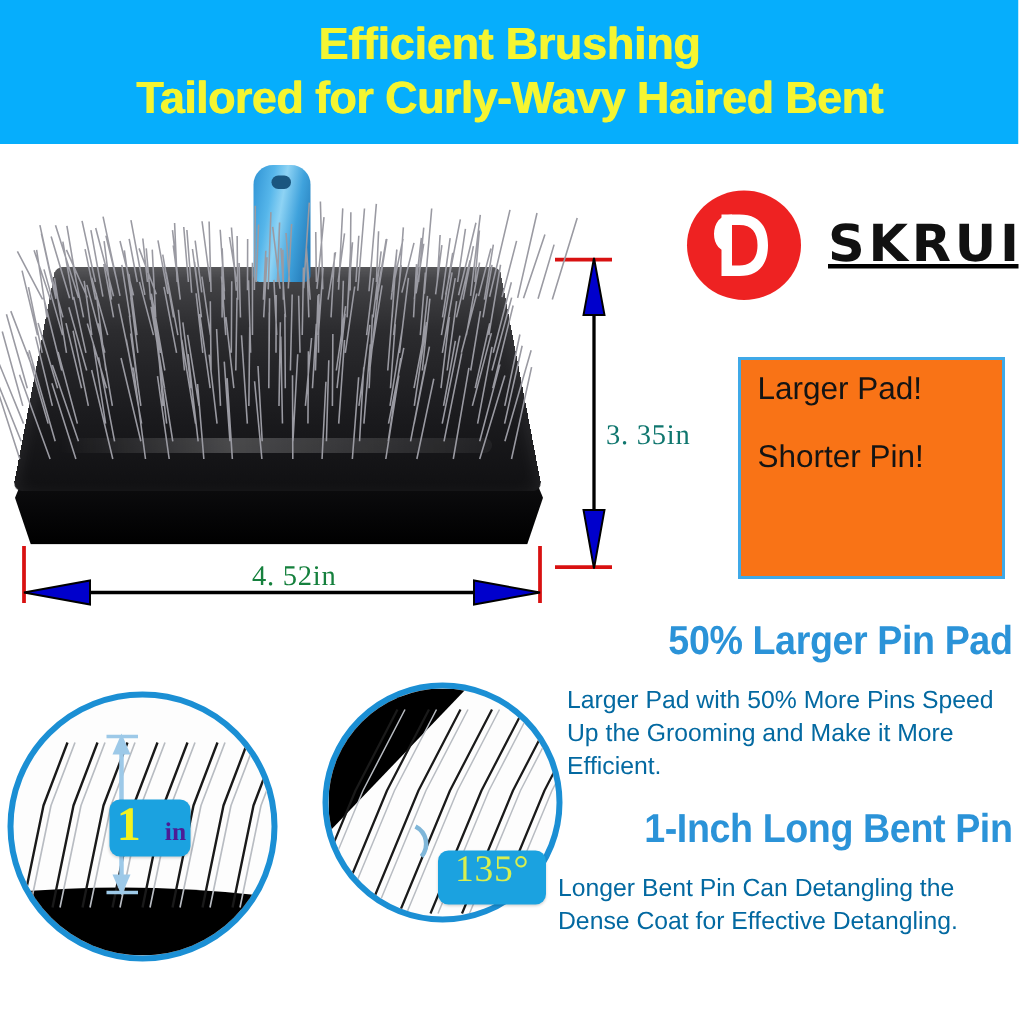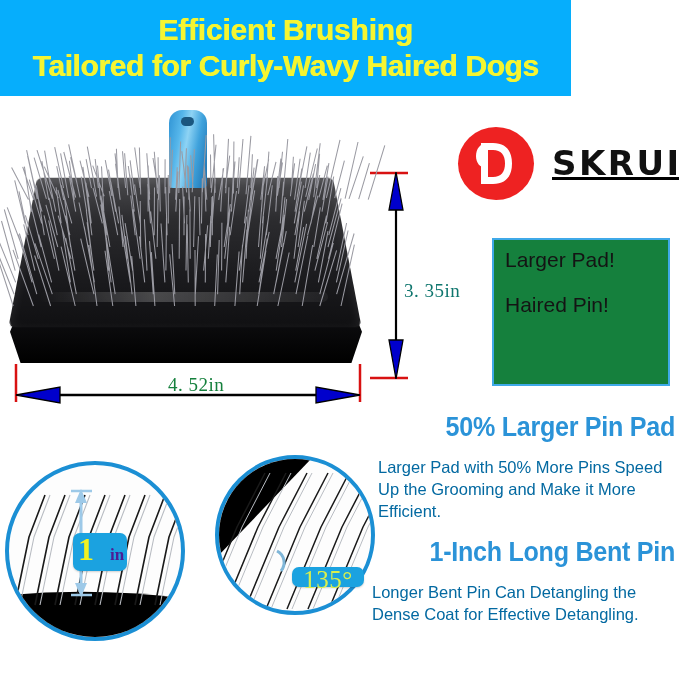--- a/index.html
+++ b/index.html
@@ -13,21 +13,21 @@
     position: relative;
     overflow: hidden;
     font-family: "Liberation Sans", sans-serif;
     -webkit-font-smoothing: antialiased;
   }
 
   
   #header-banner {
     position: absolute;
     left: 0; top: 0;
-    width: 571px;
+    width: 679px;
     height: 96px;
     background: #06aefc;
     display: flex;
     flex-direction: column;
     align-items: center;
     justify-content: center;
     box-sizing: border-box;
   }
   #header-line-1 {
     color: #f5f531;
@@ -169,21 +169,21 @@
     margin-left: 18px;
     font-family: "DejaVu Sans", sans-serif;
   }
 
   
   #feature-box {
     position: absolute;
     left: 492px; top: 238px;
     width: 178px; height: 148px;
     border: 2px solid #3fa9e8;
-    background: #15803d;
+    background: #f97316;
     box-sizing: border-box;
     padding: 9px 0 0 11px;
   }
   .feature-line {
     color: #141414;
     font-size: 21px;
     line-height: 1.0;
     margin-bottom: 24px;
     white-space: nowrap;
   }
@@ -249,37 +249,37 @@
   }
   #badge-1-unit {
     color: #4c1d95;
     font-size: 17px;
     font-weight: bold;
     margin-left: 16px;
     font-family: "Liberation Serif", serif;
   }
   #badge-135 {
     left: 292px; top: 567px;
-    width: 72px; height: 20px;
+    width: 72px; height: 36px;
   }
   #badge-135-text {
     color: #d9ef4e;
     font-size: 25px;
     font-weight: normal;
     line-height: 1;
     font-family: "Liberation Serif", serif;
     letter-spacing: 0.5px;
   }
 </style>
 </head>
 <body>
 
 <div id="header-banner">
   <div id="header-line-1">Efficient Brushing</div>
-  <div id="header-line-2">Tailored for Curly-Wavy Haired Dogs</div>
+  <div id="header-line-2">Tailored for Curly-Wavy Haired Bent</div>
 </div>
 
 <div id="product-photo">
   <div class="brush-handle"></div>
   <div class="brush-head"></div>
   <div class="brush-base"></div>
   <div class="brush-base-shine"></div>
   <svg id="pin-canvas" viewBox="0 0 400 290">
     <g stroke="#8d8d93" stroke-width="1.1" fill="none" id="pins-group" d="M34.7 92.0 L27.6 59.8 M50.9 92.0 L44.6 54.6 M63.6 92.0 L54.7 51.2 M78.1 92.0 L70.6 61.1 M91.5 92.0 L86.1 63.2 M98.3 92.0 L95.2 63.0 M118.1 92.0 L116.4 52.7 M125.6 92.0 L122.5 55.3 M140.1 92.0 L134.7 51.5 M157.8 92.0 L153.0 62.0 M170.8 92.0 L172.4 53.7 M185.0 92.0 L186.4 52.3 M193.0 92.0 L190.7 59.3 M210.9 92.0 L210.5 58.6 M225.4 92.0 L229.7 59.6 M237.3 92.0 L239.2 61.2 M250.9 92.0 L252.4 58.2 M266.3 92.0 L268.9 55.6 M279.0 92.0 L282.5 55.8 M291.5 92.0 L293.4 60.7 M305.1 92.0 L310.3 56.6 M316.6 92.0 L319.6 57.7 M33.7 103.8 L22.7 70.8 M48.7 103.8 L41.9 65.1 M63.7 103.8 L56.7 70.1 M74.3 103.8 L69.4 64.8 M87.6 103.8 L82.9 70.9 M100.4 103.8 L97.5 69.6 M120.2 103.8 L115.5 67.6 M132.8 103.8 L128.3 70.0 M149.6 103.8 L148.1 69.6 M158.5 103.8 L158.1 61.3 M175.6 103.8 L177.2 71.2 M188.9 103.8 L188.6 70.5 M206.8 103.8 L204.2 68.5 M218.7 103.8 L223.7 72.1 M232.1 103.8 L235.0 65.5 M250.9 103.8 L257.5 63.5 M260.8 103.8 L264.6 70.4 M276.2 103.8 L280.9 62.6 M294.5 103.8 L300.1 62.7 M308.7 103.8 L315.6 68.1 M322.9 103.8 L328.9 67.1 M31.3 115.6 L24.4 70.6 M42.0 115.6 L32.0 79.8 M55.7 115.6 L48.8 81.3 M75.7 115.6 L69.2 79.9 M86.7 115.6 L81.2 80.6 M103.8 115.6 L101.5 70.4 M115.7 115.6 L108.5 73.7 M134.3 115.6 L129.7 78.5 M148.1 115.6 L148.0 81.6 M160.3 115.6 L159.4 79.3 M175.8 115.6 L178.0 75.4 M190.3 115.6 L187.3 69.4 M205.9 115.6 L204.5 74.1 M220.7 115.6 L223.1 72.5 M231.4 115.6 L233.7 70.7 M248.7 115.6 L254.1 71.6 M261.4 115.6 L264.5 70.6 M275.7 115.6 L277.7 80.1 M295.0 115.6 L301.8 72.5 M304.3 115.6 L313.4 77.5 M322.0 115.6 L328.0 80.6 M25.0 127.4 L14.7 84.4 M41.7 127.4 L29.3 83.6 M61.2 127.4 L56.1 91.3 M71.8 127.4 L61.1 89.2 M91.3 127.4 L86.0 86.7 M102.3 127.4 L93.0 91.9 M118.6 127.4 L110.8 85.9 M140.3 127.4 L134.6 88.4 M150.5 127.4 L147.7 88.3 M168.3 127.4 L168.3 79.1 M184.5 127.4 L182.6 90.6 M201.5 127.4 L202.3 82.3 M212.2 127.4 L215.4 82.6 M227.7 127.4 L228.9 91.2 M244.4 127.4 L249.0 89.2 M262.4 127.4 L267.5 80.8 M280.2 127.4 L283.6 85.7 M294.3 127.4 L301.4 85.6 M310.9 127.4 L319.7 79.0 M325.9 127.4 L333.7 80.5 M28.1 139.2 L19.0 95.4 M44.3 139.2 L36.3 89.3 M57.3 139.2 L49.1 101.9 M69.9 139.2 L57.9 93.9 M91.9 139.2 L87.2 102.2 M107.0 139.2 L100.5 101.8 M117.7 139.2 L109.3 95.2 M135.2 139.2 L130.7 99.5 M154.2 139.2 L154.5 91.5 M167.1 139.2 L165.7 90.9 M184.0 139.2 L184.1 100.6 M200.0 139.2 L199.1 101.1 M212.3 139.2 L212.6 100.0 M230.2 139.2 L236.5 95.0 M247.6 139.2 L254.7 94.3 M266.3 139.2 L272.3 89.3 M280.9 139.2 L285.0 101.2 M294.9 139.2 L303.5 89.4 M307.6 139.2 L317.9 99.7 M328.8 139.2 L340.9 92.2 M22.4 151.0 L7.2 111.4 M41.2 151.0 L29.1 102.3 M57.8 151.0 L45.9 108.8 M70.6 151.0 L64.2 99.7 M88.2 151.0 L79.0 106.5 M109.9 151.0 L100.9 99.7 M123.0 151.0 L118.9 110.5 M140.7 151.0 L140.2 104.9 M157.2 151.0 L158.0 102.5 M179.3 151.0 L179.7 102.9 M193.6 151.0 L194.8 100.3 M210.3 151.0 L212.0 100.9 M224.2 151.0 L230.4 108.1 M246.5 151.0 L252.1 98.0 M258.5 151.0 L262.3 102.7 M281.5 151.0 L286.6 103.1 M298.1 151.0 L304.4 104.8 M313.8 151.0 L320.3 111.4 M328.0 151.0 L341.1 102.4 M18.2 162.8 L4.3 113.5 M38.4 162.8 L25.4 119.4 M54.4 162.8 L44.0 119.4 M71.1 162.8 L58.2 119.6 M92.2 162.8 L86.3 114.4 M109.7 162.8 L100.7 108.4 M127.5 162.8 L121.9 118.9 M140.1 162.8 L133.1 113.3 M155.9 162.8 L150.6 115.4 M179.2 162.8 L179.5 112.4 M190.2 162.8 L189.9 113.2 M208.3 162.8 L210.9 119.8 M224.7 162.8 L230.1 113.1 M246.1 162.8 L248.3 113.7 M260.3 162.8 L263.5 120.2 M276.0 162.8 L283.8 121.1 M294.0 162.8 L299.6 115.2 M316.8 162.8 L326.5 119.5 M328.5 162.8 L342.1 107.7 M15.2 174.6 L1.5 125.0 M34.9 174.6 L23.7 128.4 M58.9 174.6 L48.7 124.5 M74.9 174.6 L65.5 119.6 M93.9 174.6 L87.1 126.2 M108.7 174.6 L104.6 126.1 M132.7 174.6 L125.1 127.2 M147.0 174.6 L144.4 123.3 M165.9 174.6 L166.5 121.8 M186.0 174.6 L186.9 118.9 M203.6 174.6 L207.7 129.3 M221.6 174.6 L221.9 126.7 M239.3 174.6 L246.6 120.6 M260.0 174.6 L268.4 122.1 M276.2 174.6 L284.4 118.8 M295.7 174.6 L303.6 131.2 M314.9 174.6 L327.6 126.1 M336.5 174.6 L346.6 127.0 M15.7 186.4 L-2.9 140.7 M32.1 186.4 L18.3 138.7 M51.6 186.4 L38.7 138.6 M70.4 186.4 L62.0 132.0 M94.4 186.4 L84.2 130.5 M111.1 186.4 L104.5 131.1 M130.4 186.4 L121.2 130.6 M144.7 186.4 L139.4 140.4 M164.9 186.4 L161.0 127.5 M188.3 186.4 L187.2 128.3 M205.3 186.4 L205.6 138.1 M225.8 186.4 L229.7 130.7 M242.6 186.4 L246.9 133.5 M259.0 186.4 L269.2 135.9 M276.1 186.4 L286.3 135.1 M294.8 186.4 L306.6 127.8 M318.4 186.4 L328.0 135.2 M336.4 186.4 L348.1 134.5 M14.1 198.2 L-5.9 148.3 M36.8 198.2 L19.4 137.5 M52.3 198.2 L34.9 147.3 M76.4 198.2 L65.7 142.2 M93.9 198.2 L80.7 142.7 M115.2 198.2 L106.4 142.6 M132.1 198.2 L125.4 140.1 M153.3 198.2 L149.5 145.1 M174.8 198.2 L172.0 148.0 M195.3 198.2 L198.5 140.2 M217.6 198.2 L219.2 144.1 M239.7 198.2 L242.5 148.8 M258.8 198.2 L267.2 142.7 M273.7 198.2 L283.6 147.1 M296.0 198.2 L307.8 139.5 M319.8 198.2 L333.3 146.9 M336.6 198.2 L354.1 137.5 M13.2 210.0 L-7.2 146.9 M33.4 210.0 L13.0 153.9 M50.6 210.0 L34.6 159.5 M75.2 210.0 L61.1 150.7 M97.0 210.0 L88.9 149.0 M112.8 210.0 L105.0 154.7 M135.9 210.0 L131.7 160.0 M154.9 210.0 L151.4 156.1 M174.6 210.0 L169.7 158.2 M195.2 210.0 L195.0 154.1 M214.7 210.0 L217.3 158.5 M234.9 210.0 L239.1 155.5 M257.2 210.0 L265.9 154.3 M277.9 210.0 L289.2 156.5 M302.2 210.0 L312.6 149.2 M319.8 210.0 L336.6 154.3 M341.0 210.0 L354.4 148.7 M28.4 103.6 L11.6 71.6 M37.3 103.2 L26.6 54.1 M46.4 102.8 L34.1 61.6 M52.4 102.6 L37.0 54.2 M58.3 102.3 L44.3 70.6 M68.6 101.8 L60.6 57.4 M75.7 101.5 L63.8 56.0 M80.0 101.3 L68.7 48.4 M89.0 100.9 L80.0 64.7 M96.6 100.6 L87.3 50.7 M104.2 100.2 L92.7 69.6 M111.9 99.9 L105.3 64.2 M119.7 99.5 L115.0 57.4 M127.8 99.2 L124.6 57.3 M134.5 98.9 L130.1 64.4 M140.7 98.6 L139.4 51.6 M149.6 98.2 L146.8 57.2 M157.5 97.8 L154.3 55.7 M165.0 97.5 L165.1 63.3 M169.6 97.3 L170.2 41.2 M178.8 96.9 L180.6 45.4 M186.7 96.5 L181.8 55.3 M192.2 96.3 L194.4 53.3 M202.4 96.2 L206.2 39.1 M211.3 96.6 L216.0 48.7 M215.2 96.8 L213.6 38.3 M225.7 97.2 L228.5 42.9 M233.4 97.6 L233.9 45.5 M238.5 97.8 L243.0 43.0 M246.0 98.2 L250.9 39.9 M252.2 98.4 L257.9 63.2 M261.3 98.8 L268.7 63.3 M267.9 99.1 L276.0 65.9 M277.4 99.6 L282.5 66.5 M282.9 99.8 L287.8 43.0 M290.4 100.2 L294.6 67.4 M297.1 100.5 L306.9 50.3 M305.7 100.8 L317.3 52.5 M313.7 101.2 L320.2 47.3 M319.0 101.4 L327.3 69.7 M326.4 101.8 L340.0 43.9 M334.7 102.1 L344.4 64.6 M345.1 102.6 L358.0 46.0 M349.0 102.8 L363.3 60.4 M358.7 103.2 L369.4 67.1 M368.2 103.7 L384.8 49.4 ">
         <path d="M34.7 92.0 L27.6 59.8 M50.9 92.0 L44.6 54.6 M63.6 92.0 L54.7 51.2 M78.1 92.0 L70.6 61.1 M91.5 92.0 L86.1 63.2 M98.3 92.0 L95.2 63.0 M118.1 92.0 L116.4 52.7 M125.6 92.0 L122.5 55.3 M140.1 92.0 L134.7 51.5 M157.8 92.0 L153.0 62.0 M170.8 92.0 L172.4 53.7 M185.0 92.0 L186.4 52.3 M193.0 92.0 L190.7 59.3 M210.9 92.0 L210.5 58.6 M225.4 92.0 L229.7 59.6 M237.3 92.0 L239.2 61.2 M250.9 92.0 L252.4 58.2 M266.3 92.0 L268.9 55.6 M279.0 92.0 L282.5 55.8 M291.5 92.0 L293.4 60.7 M305.1 92.0 L310.3 56.6 M316.6 92.0 L319.6 57.7 M33.7 103.8 L22.7 70.8 M48.7 103.8 L41.9 65.1 M63.7 103.8 L56.7 70.1 M74.3 103.8 L69.4 64.8 M87.6 103.8 L82.9 70.9 M100.4 103.8 L97.5 69.6 M120.2 103.8 L115.5 67.6 M132.8 103.8 L128.3 70.0 M149.6 103.8 L148.1 69.6 M158.5 103.8 L158.1 61.3 M175.6 103.8 L177.2 71.2 M188.9 103.8 L188.6 70.5 M206.8 103.8 L204.2 68.5 M218.7 103.8 L223.7 72.1 M232.1 103.8 L235.0 65.5 M250.9 103.8 L257.5 63.5 M260.8 103.8 L264.6 70.4 M276.2 103.8 L280.9 62.6 M294.5 103.8 L300.1 62.7 M308.7 103.8 L315.6 68.1 M322.9 103.8 L328.9 67.1 M31.3 115.6 L24.4 70.6 M42.0 115.6 L32.0 79.8 M55.7 115.6 L48.8 81.3 M75.7 115.6 L69.2 79.9 M86.7 115.6 L81.2 80.6 M103.8 115.6 L101.5 70.4 M115.7 115.6 L108.5 73.7 M134.3 115.6 L129.7 78.5 M148.1 115.6 L148.0 81.6 M160.3 115.6 L159.4 79.3 M175.8 115.6 L178.0 75.4 M190.3 115.6 L187.3 69.4 M205.9 115.6 L204.5 74.1 M220.7 115.6 L223.1 72.5 M231.4 115.6 L233.7 70.7 M248.7 115.6 L254.1 71.6 M261.4 115.6 L264.5 70.6 M275.7 115.6 L277.7 80.1 M295.0 115.6 L301.8 72.5 M304.3 115.6 L313.4 77.5 M322.0 115.6 L328.0 80.6 M25.0 127.4 L14.7 84.4 M41.7 127.4 L29.3 83.6 M61.2 127.4 L56.1 91.3 M71.8 127.4 L61.1 89.2 M91.3 127.4 L86.0 86.7 M102.3 127.4 L93.0 91.9 M118.6 127.4 L110.8 85.9 M140.3 127.4 L134.6 88.4 M150.5 127.4 L147.7 88.3 M168.3 127.4 L168.3 79.1 M184.5 127.4 L182.6 90.6 M201.5 127.4 L202.3 82.3 M212.2 127.4 L215.4 82.6 M227.7 127.4 L228.9 91.2 M244.4 127.4 L249.0 89.2 M262.4 127.4 L267.5 80.8 M280.2 127.4 L283.6 85.7 M294.3 127.4 L301.4 85.6 M310.9 127.4 L319.7 79.0 M325.9 127.4 L333.7 80.5 M28.1 139.2 L19.0 95.4 M44.3 139.2 L36.3 89.3 M57.3 139.2 L49.1 101.9 M69.9 139.2 L57.9 93.9 M91.9 139.2 L87.2 102.2 M107.0 139.2 L100.5 101.8 M117.7 139.2 L109.3 95.2 M135.2 139.2 L130.7 99.5 M154.2 139.2 L154.5 91.5 M167.1 139.2 L165.7 90.9 M184.0 139.2 L184.1 100.6 M200.0 139.2 L199.1 101.1 M212.3 139.2 L212.6 100.0 M230.2 139.2 L236.5 95.0 M247.6 139.2 L254.7 94.3 M266.3 139.2 L272.3 89.3 M280.9 139.2 L285.0 101.2 M294.9 139.2 L303.5 89.4 M307.6 139.2 L317.9 99.7 M328.8 139.2 L340.9 92.2 M22.4 151.0 L7.2 111.4 M41.2 151.0 L29.1 102.3 M57.8 151.0 L45.9 108.8 M70.6 151.0 L64.2 99.7 M88.2 151.0 L79.0 106.5 M109.9 151.0 L100.9 99.7 M123.0 151.0 L118.9 110.5 M140.7 151.0 L140.2 104.9 M157.2 151.0 L158.0 102.5 M179.3 151.0 L179.7 102.9 M193.6 151.0 L194.8 100.3 M210.3 151.0 L212.0 100.9 M224.2 151.0 L230.4 108.1 M246.5 151.0 L252.1 98.0 M258.5 151.0 L262.3 102.7 M281.5 151.0 L286.6 103.1 M298.1 151.0 L304.4 104.8 M313.8 151.0 L320.3 111.4 M328.0 151.0 L341.1 102.4 M18.2 162.8 L4.3 113.5 M38.4 162.8 L25.4 119.4 M54.4 162.8 L44.0 119.4 M71.1 162.8 L58.2 119.6 M92.2 162.8 L86.3 114.4 M109.7 162.8 L100.7 108.4 M127.5 162.8 L121.9 118.9 M140.1 162.8 L133.1 113.3 M155.9 162.8 L150.6 115.4 M179.2 162.8 L179.5 112.4 M190.2 162.8 L189.9 113.2 M208.3 162.8 L210.9 119.8 M224.7 162.8 L230.1 113.1 M246.1 162.8 L248.3 113.7 M260.3 162.8 L263.5 120.2 M276.0 162.8 L283.8 121.1 M294.0 162.8 L299.6 115.2 M316.8 162.8 L326.5 119.5 M328.5 162.8 L342.1 107.7 M15.2 174.6 L1.5 125.0 M34.9 174.6 L23.7 128.4 M58.9 174.6 L48.7 124.5 M74.9 174.6 L65.5 119.6 M93.9 174.6 L87.1 126.2 M108.7 174.6 L104.6 126.1 M132.7 174.6 L125.1 127.2 M147.0 174.6 L144.4 123.3 M165.9 174.6 L166.5 121.8 M186.0 174.6 L186.9 118.9 M203.6 174.6 L207.7 129.3 M221.6 174.6 L221.9 126.7 M239.3 174.6 L246.6 120.6 M260.0 174.6 L268.4 122.1 M276.2 174.6 L284.4 118.8 M295.7 174.6 L303.6 131.2 M314.9 174.6 L327.6 126.1 M336.5 174.6 L346.6 127.0 M15.7 186.4 L-2.9 140.7 M32.1 186.4 L18.3 138.7 M51.6 186.4 L38.7 138.6 M70.4 186.4 L62.0 132.0 M94.4 186.4 L84.2 130.5 M111.1 186.4 L104.5 131.1 M130.4 186.4 L121.2 130.6 M144.7 186.4 L139.4 140.4 M164.9 186.4 L161.0 127.5 M188.3 186.4 L187.2 128.3 M205.3 186.4 L205.6 138.1 M225.8 186.4 L229.7 130.7 M242.6 186.4 L246.9 133.5 M259.0 186.4 L269.2 135.9 M276.1 186.4 L286.3 135.1 M294.8 186.4 L306.6 127.8 M318.4 186.4 L328.0 135.2 M336.4 186.4 L348.1 134.5 M14.1 198.2 L-5.9 148.3 M36.8 198.2 L19.4 137.5 M52.3 198.2 L34.9 147.3 M76.4 198.2 L65.7 142.2 M93.9 198.2 L80.7 142.7 M115.2 198.2 L106.4 142.6 M132.1 198.2 L125.4 140.1 M153.3 198.2 L149.5 145.1 M174.8 198.2 L172.0 148.0 M195.3 198.2 L198.5 140.2 M217.6 198.2 L219.2 144.1 M239.7 198.2 L242.5 148.8 M258.8 198.2 L267.2 142.7 M273.7 198.2 L283.6 147.1 M296.0 198.2 L307.8 139.5 M319.8 198.2 L333.3 146.9 M336.6 198.2 L354.1 137.5 M13.2 210.0 L-7.2 146.9 M33.4 210.0 L13.0 153.9 M50.6 210.0 L34.6 159.5 M75.2 210.0 L61.1 150.7 M97.0 210.0 L88.9 149.0 M112.8 210.0 L105.0 154.7 M135.9 210.0 L131.7 160.0 M154.9 210.0 L151.4 156.1 M174.6 210.0 L169.7 158.2 M195.2 210.0 L195.0 154.1 M214.7 210.0 L217.3 158.5 M234.9 210.0 L239.1 155.5 M257.2 210.0 L265.9 154.3 M277.9 210.0 L289.2 156.5 M302.2 210.0 L312.6 149.2 M319.8 210.0 L336.6 154.3 M341.0 210.0 L354.4 148.7 M28.4 103.6 L11.6 71.6 M37.3 103.2 L26.6 54.1 M46.4 102.8 L34.1 61.6 M52.4 102.6 L37.0 54.2 M58.3 102.3 L44.3 70.6 M68.6 101.8 L60.6 57.4 M75.7 101.5 L63.8 56.0 M80.0 101.3 L68.7 48.4 M89.0 100.9 L80.0 64.7 M96.6 100.6 L87.3 50.7 M104.2 100.2 L92.7 69.6 M111.9 99.9 L105.3 64.2 M119.7 99.5 L115.0 57.4 M127.8 99.2 L124.6 57.3 M134.5 98.9 L130.1 64.4 M140.7 98.6 L139.4 51.6 M149.6 98.2 L146.8 57.2 M157.5 97.8 L154.3 55.7 M165.0 97.5 L165.1 63.3 M169.6 97.3 L170.2 41.2 M178.8 96.9 L180.6 45.4 M186.7 96.5 L181.8 55.3 M192.2 96.3 L194.4 53.3 M202.4 96.2 L206.2 39.1 M211.3 96.6 L216.0 48.7 M215.2 96.8 L213.6 38.3 M225.7 97.2 L228.5 42.9 M233.4 97.6 L233.9 45.5 M238.5 97.8 L243.0 43.0 M246.0 98.2 L250.9 39.9 M252.2 98.4 L257.9 63.2 M261.3 98.8 L268.7 63.3 M267.9 99.1 L276.0 65.9 M277.4 99.6 L282.5 66.5 M282.9 99.8 L287.8 43.0 M290.4 100.2 L294.6 67.4 M297.1 100.5 L306.9 50.3 M305.7 100.8 L317.3 52.5 M313.7 101.2 L320.2 47.3 M319.0 101.4 L327.3 69.7 M326.4 101.8 L340.0 43.9 M334.7 102.1 L344.4 64.6 M345.1 102.6 L358.0 46.0 M349.0 102.8 L363.3 60.4 M358.7 103.2 L369.4 67.1 M368.2 103.7 L384.8 49.4 " stroke="#9a9aa2" stroke-width="1.05" fill="none"></path>
@@ -315,21 +315,21 @@
       <path d="M6 3 L6 44 L18 44 C31 44 37 36 37 23.5 C37 11 31 3 18 3 Z
                M13 10 L18 10 C26 10 30 15 30 23.5 C30 32 26 37 18 37 L13 37 Z" fill="#ffffff" fill-rule="evenodd"></path>
       <path d="M13 3 C5 3 1 9 1 16 C1 23 5 28 12 28 L12 21 C9 21 8 19 8 16 C8 12 10 10 13 10 Z" fill="#ffffff"></path>
     </svg>
   </div>
   <div id="brand-name">SKRUI</div>
 </div>
 
 <div id="feature-box">
   <div class="feature-line">Larger Pad!</div>
-  <div class="feature-line">Haired Pin!</div>
+  <div class="feature-line">Shorter Pin!</div>
 </div>
 
 <div class="feature-heading" id="feature1-heading">50% Larger Pin Pad</div>
 <div class="feature-body" id="feature1-body">Larger Pad with 50% More Pins Speed Up the Grooming and Make it More Efficient.</div>
 
 <div class="feature-heading" id="feature2-heading">1-Inch Long Bent Pin</div>
 <div class="feature-body" id="feature2-body">Longer Bent Pin Can Detangling the Dense Coat for Effective Detangling.</div>
 
 <div class="detail-circle" id="detail-circle-1">
   <svg class="circle-svg" viewBox="0 0 172 172">

